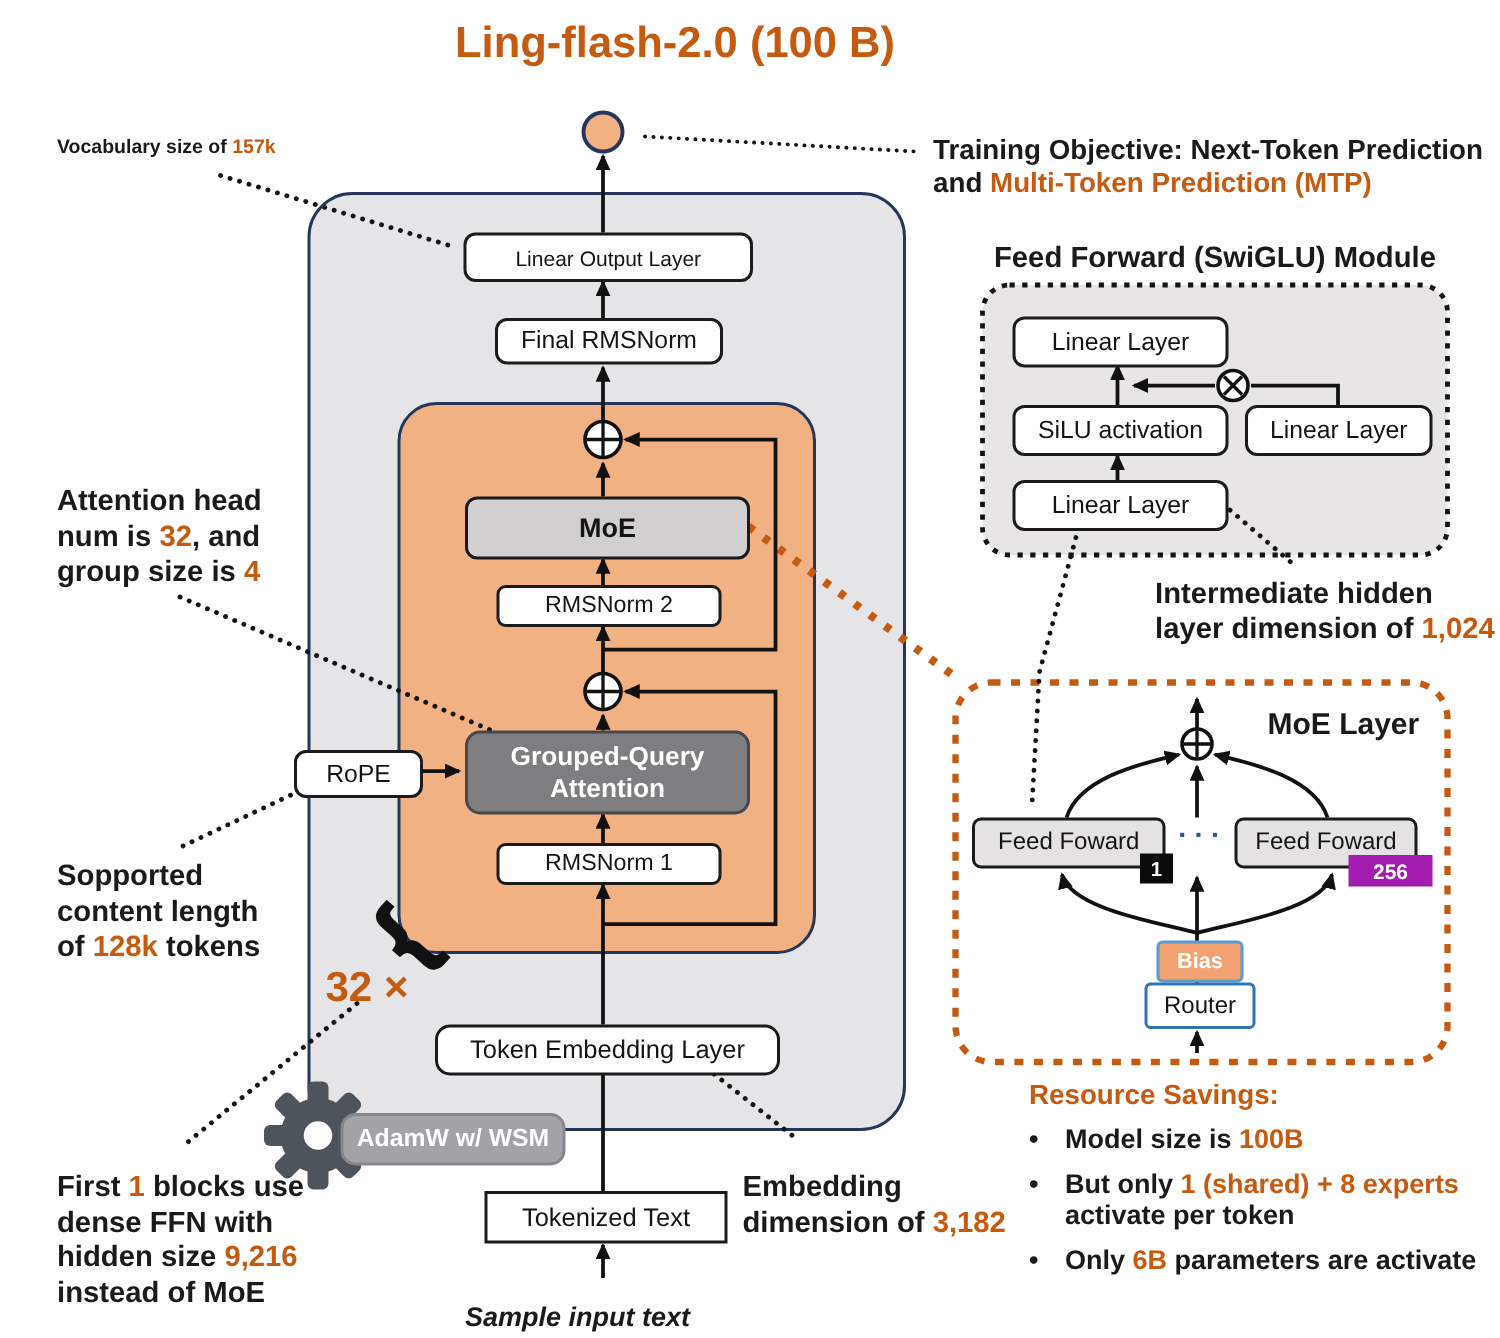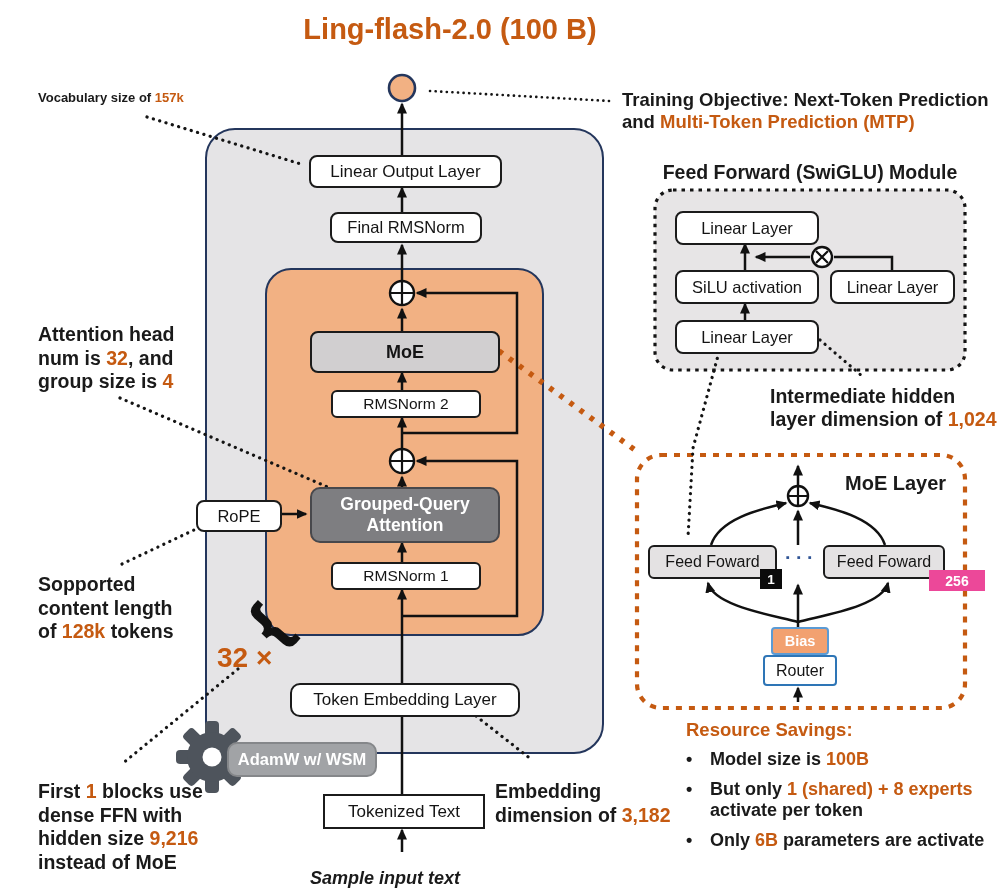--- a/index.html
+++ b/index.html
@@ -166,21 +166,21 @@
   <div class="abs fg txt" style="left:622px;top:89px;font-size:18.5px;line-height:22px;">
     <div><span>Training Objective: Next-Token Prediction</span></div>
     <div><span>and </span><span class="hl">Multi-Token Prediction (MTP)</span></div>
   </div>
 
   <div class="abs fg txt" style="left:750px;top:385px;font-size:19.5px;line-height:22.5px;margin-left:20px;">
     <div><span>Intermediate hidden</span></div>
     <div><span>layer dimension of </span><span class="hl">1,024</span></div>
   </div>
 
-  <div class="abs fg box" style="left:309px;top:155px;width:189px;height:29px;font-size:17px;">
+  <div class="abs fg box" style="left:309px;top:155px;width:189px;height:29px;font-size:14px;">
     <span>Linear Output Layer</span>
   </div>
   <div class="abs fg box" style="left:330px;top:212px;width:148px;height:27px;font-size:16.5px;">
     <span>Final RMSNorm</span>
   </div>
   <div class="abs fg box" style="left:310px;top:331px;width:186px;height:38px;background:#D1CFD0;font-weight:bold;font-size:18px;">
     <span>MoE</span>
   </div>
   <div class="abs fg box" style="left:331px;top:390px;width:146px;height:24px;font-size:15.5px;border-radius:6px;">
     <span>RMSNorm 2</span>
@@ -231,22 +231,22 @@
   <div class="abs fg box" style="left:823px;top:545px;width:118px;height:30px;background:#E4E2E3;border-radius:6px;font-size:16px;">
     <span>Feed Foward</span>
   </div>
   <div class="abs fg" style="left:778px;top:551px;width:44px;text-align:center;color:#2E5395;font-size:11px;font-weight:bold;letter-spacing:2px;">
     <span>▪ ▪ ▪</span>
   </div>
   <div class="abs fg" style="left:760px;top:569px;width:22px;height:20px;background:#0B0B0B;color:#fff;font-weight:bold;
               font-size:13.5px;display:flex;align-items:center;justify-content:center;z-index:3;">
     <span>1</span>
   </div>
-  <div class="abs fg" style="left:899px;top:570px;width:56px;height:21px;background:#ec4899;color:#fff;font-weight:bold;
-              font-size:14px;display:flex;align-items:center;justify-content:center;z-index:3;margin-left:30px;">
+  <div class="abs fg" style="left:899px;top:570px;width:56px;height:21px;background:#a21caf;color:#fff;font-weight:bold;
+              font-size:14px;display:flex;align-items:center;justify-content:center;z-index:3;">
     <span>256</span>
   </div>
   <div class="abs fg box" style="left:771px;top:627px;width:54px;height:24px;background:#F2A170;border:2.5px solid #5B9BD5;
               border-radius:4px;color:#fff;font-weight:bold;font-size:14.5px;">
     <span>Bias</span>
   </div>
   <div class="abs fg box" style="left:763px;top:655px;width:70px;height:27px;border:2.5px solid #2E75B6;border-radius:4px;font-size:16px;">
     <span>Router</span>
   </div>
 

